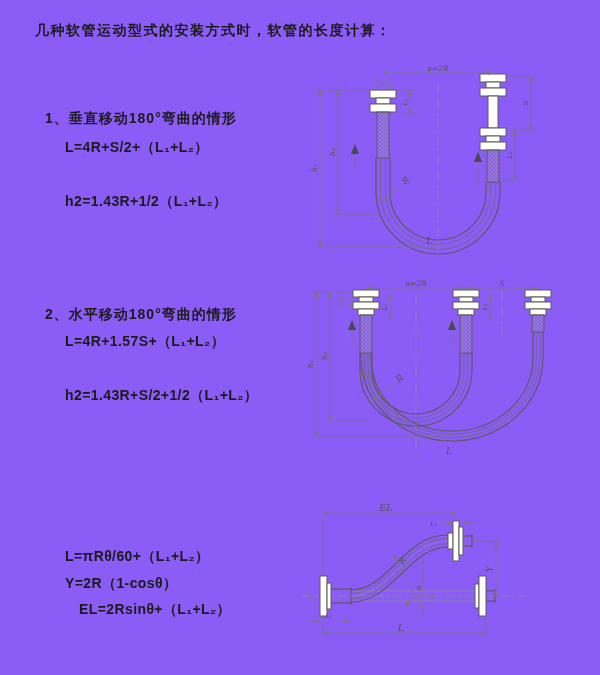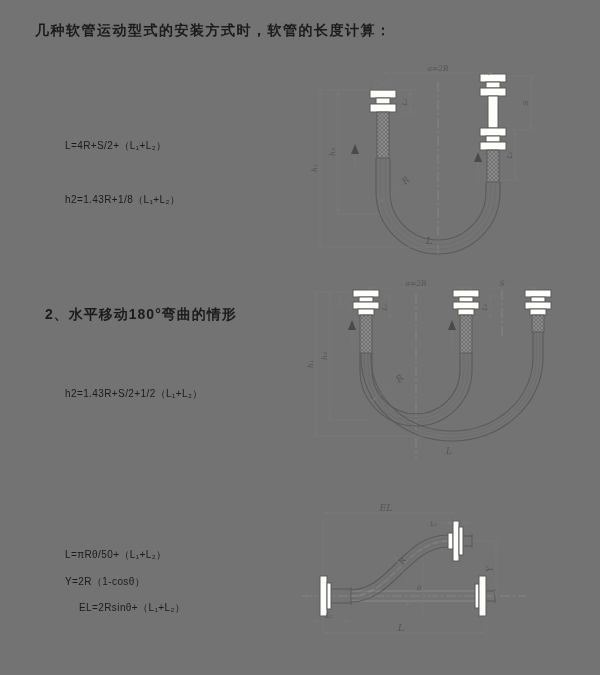--- a/index.html
+++ b/index.html
@@ -1,48 +1,50 @@
 <!DOCTYPE html>
 <html><head>
 <meta charset="utf-8">
 <style>
   html,body{margin:0;padding:0;background:#e8e8e8;}
   #page{
-    position:relative;width:600px;height:675px;background:#737373;
+    position:relative;width:600px;height:675px;background:#8b5cf6;
     font-family:"Liberation Sans","DejaVu Sans",sans-serif;color:#1b1b1b;overflow:hidden;
   }
   .title{position:absolute;left:35px;top:22px;font-size:14px;font-weight:600;letter-spacing:1.5px;}
   .sec-heading{position:absolute;font-size:14px;font-weight:600;letter-spacing:1px;white-space:nowrap;}
-  .formula{position:absolute;font-size:10px;font-weight:400;letter-spacing:.4px;white-space:nowrap;}
+  .formula{position:absolute;font-size:14px;font-weight:700;letter-spacing:.4px;white-space:nowrap;}
   svg{position:absolute;overflow:visible;}
   .pipe{stroke:#5a5a5a;stroke-width:1.1;fill:none;}
   .pipe-thin{stroke:#6a6a6a;stroke-width:.7;fill:none;}
   .fit{stroke:#5a5a5a;stroke-width:1;fill:#fdfdfa;}
   .braid{stroke:#5a5a5a;stroke-width:.9;}
   .ghost{stroke:#8f8f8f;stroke-width:.8;fill:none;}
   .dim{stroke:#787878;stroke-width:.7;fill:none;}
   .cl{stroke:#949494;stroke-width:.6;fill:none;stroke-dasharray:10 3 2 3;}
   .cds{stroke:#949494;stroke-width:.6;fill:none;stroke-dasharray:6 3;}
   .dimtext{font-family:"DejaVu Serif","Liberation Serif",serif;font-style:italic;fill:#555;}
   .marrow{fill:#4a4a4a;}
 </style>
 </head>
 <body>
 
 <div id="page">
 
   <div class="title">几种软管运动型式的安装方式时，软管的长度计算：</div>
 
+  <div class="sec-heading" style="left:45px;top:110px">1、垂直移动180°弯曲的情形</div>
   <div class="formula" style="left:65px;top:139px">L=4R+S/2+（L₁+L₂）</div>
-  <div class="formula" style="left:65px;top:193px">h2=1.43R+1/8（L₁+L₂）</div>
+  <div class="formula" style="left:65px;top:193px">h2=1.43R+1/2（L₁+L₂）</div>
 
   <div class="sec-heading" style="left:45px;top:306px">2、水平移动180°弯曲的情形</div>
+  <div class="formula" style="left:65px;top:333px">L=4R+1.57S+（L₁+L₂）</div>
   <div class="formula" style="left:65px;top:387px">h2=1.43R+S/2+1/2（L₁+L₂）</div>
 
-  <div class="formula" style="left:65px;top:548px">L=πRθ/50+（L₁+L₂）</div>
+  <div class="formula" style="left:65px;top:548px">L=πRθ/60+（L₁+L₂）</div>
   <div class="formula" style="left:65px;top:575px">Y=2R（1-cosθ）</div>
   <div class="formula" style="left:79px;top:601px">EL=2Rsinθ+（L₁+L₂）</div>
 
   <svg style="left:308px;top:64px" width="272" height="196" viewBox="0 0 272 196">
     <defs>
       <marker id="ar1" viewBox="0 0 10 10" refX="9.5" refY="5" markerWidth="8" markerHeight="8" orient="auto-start-reverse">
         <path d="M0.5,1.5 L9.5,5 L0.5,8.5 Z" fill="#787878"></path>
       </marker>
       <pattern id="braid1" patternUnits="userSpaceOnUse" width="4" height="4">
         <path d="M0,4 L4,0 M0,0 L4,4" stroke="#9a9a9a" stroke-width=".6"></path>

